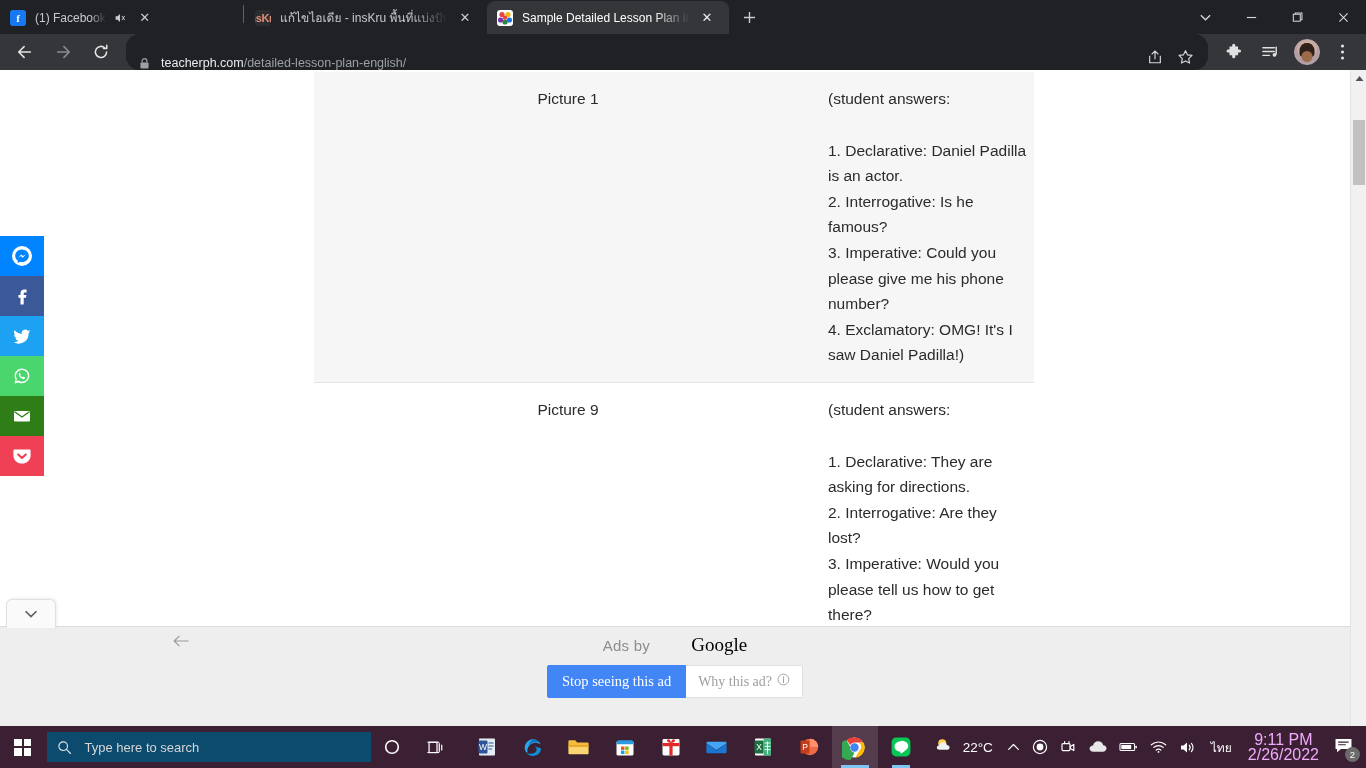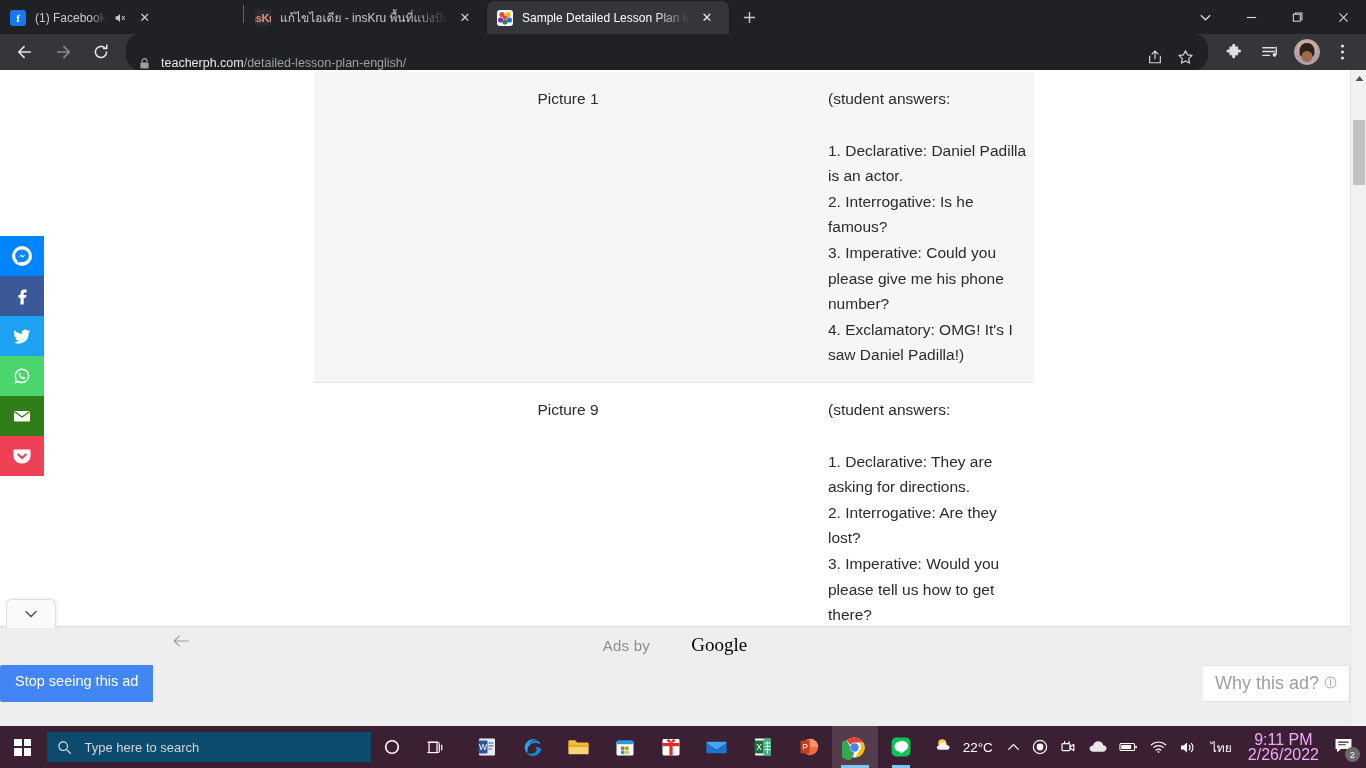--- a/index.html
+++ b/index.html
@@ -240,32 +240,32 @@
     text-align: center;
     font-size: 15px; color: #8d8d8d;
     letter-spacing: .2px;
   }
   .ads-by .g {
     font-family: "Liberation Serif", serif;
     font-size: 19px; color: #000000; letter-spacing: 0; margin-left: 37px;
   }
   .ad-buttons {
     position: absolute; left: 0; right: 0; top: 38px;
-    display: flex; justify-content: space-between; gap: 0px;
+    display: flex; justify-content: center; gap: 0px; font-family: Liberation Serif, serif;
   }
   .btn-stop {
     background: #4285f4; color: #ffffff;
     font-size: 14.5px; padding: 7px 14px;
     border: 1px solid #4285f4;
     border-radius: 2px 0 0 2px;
     white-space: nowrap;
   }
   .btn-why {
     background: #ffffff; color: #9e9e9e;
-    font-size: 18px; padding: 7px 12px;
+    font-size: 14px; padding: 7px 12px;
     border: 1px solid #e0e0e0; border-left: none;
     border-radius: 0 2px 2px 0;
     display: flex; align-items: center; gap: 5px;
     white-space: nowrap;
   }
 
   
   #taskbar {
     position: absolute; left: 0; top: 726px;
     width: 1366px; height: 42px;

